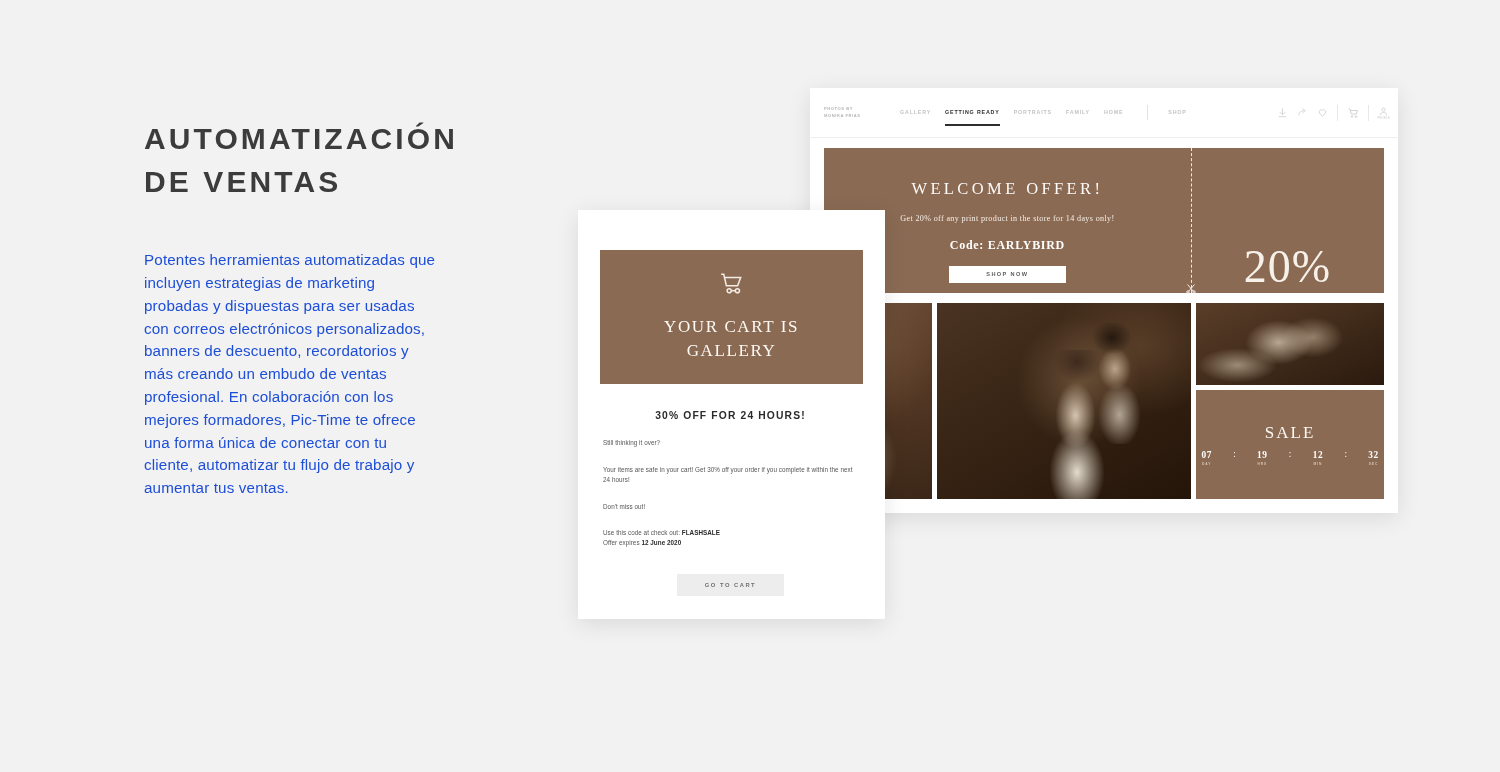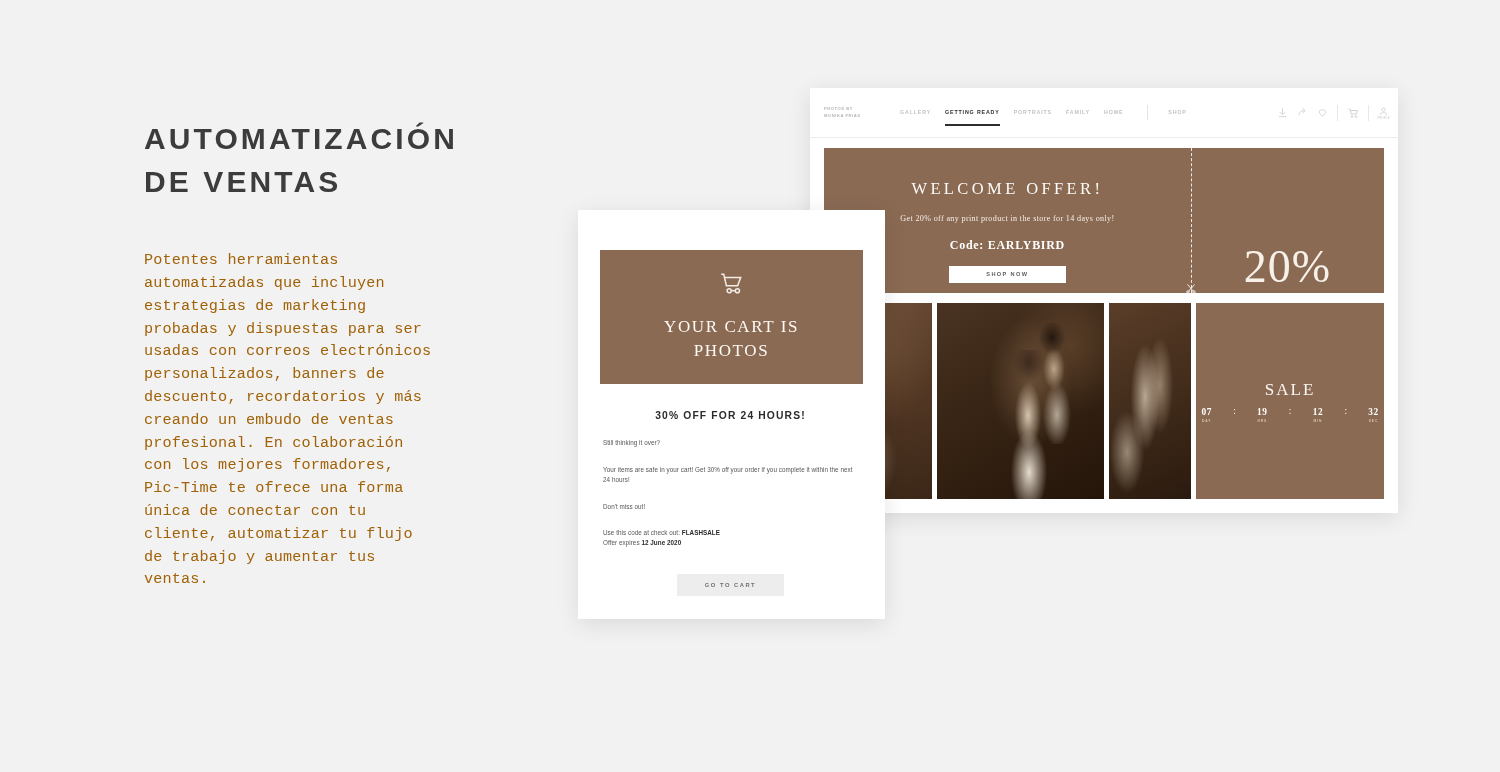--- a/index.html
+++ b/index.html
@@ -23,24 +23,23 @@
     font-weight:700;
     letter-spacing:3.1px;
     color:#3c3c3c;
     line-height:1.42;
     white-space:pre-line;
   }
   .body-copy {
     margin-top:46px;
     font-size:15.2px;
     line-height:1.50;
-    color:#a16207;
+    color:#1d4ed8;
     letter-spacing:0.15px;
     width:295px;
-    font-family:Liberation Mono, monospace;
   }
   .more-btn {
     margin-top:49px;
     width:131px; height:54px;
     border:1px solid #b9b9b9;
     background:transparent;
     font-family:"Liberation Sans", sans-serif;
     font-size:15.5px;
     color:#3c3c3c;
     letter-spacing:0.3px;
@@ -196,21 +195,21 @@
 
   
   .photo-grid {
     margin:10px 14px 0 14px;
     display:flex;
     gap:5px;
     height:196px;
   }
   .pg-col-a { flex:0 0 108px; }
   .pg-col-b { flex:1; }
-  .pg-col-c { flex:0 0 140px; display:flex; flex-direction:row; gap:5px; }
+  .pg-col-c { flex:0 0 140px; display:flex; flex-direction:column; gap:5px; }
   .photo {
     width:100%; height:100%;
     position:relative;
     overflow:hidden;
   }
   
   .photo-1 {
     background:
       radial-gradient(ellipse 60% 40% at 30% 80%, rgba(215,198,170,0.50), rgba(215,198,170,0) 62%),
       radial-gradient(ellipse 70% 60% at 55% 20%, rgba(120,88,62,0.55), rgba(120,88,62,0) 70%),
@@ -485,21 +484,21 @@
   <div class="email-hero">
     <span class="cart-icon-wrap">
       <svg width="30" height="26" viewBox="0 0 24 24" fill="none" stroke="#f3ece4" stroke-width="1.4">
         <path d="M2 3h2.4l2.4 10.6h10.4L20 6H5.2"></path>
         <circle cx="9.4" cy="18.2" r="1.9"></circle>
           <circle cx="17" cy="18.2" r="1.9"></circle>
         <path d="M11.3 18.2h3.8"></path>
       </svg>
     </span>
     <div class="email-hero-title">YOUR CART IS
-PHOTOS</div>
+GALLERY</div>
   </div>
 
   <div class="email-body">
     <div class="email-offer">30% OFF FOR 24 HOURS!</div>
     <p class="email-p">Still thinking it over?</p>
     <p class="email-p">Your items are safe in your cart! Get 30% off your order if you complete it within the next 24 hours!</p>
     <p class="email-p">Don't miss out!</p>
     <p class="email-p tight">
       <span>Use this code at check out: </span><b>FLASHSALE</b>
       <span class="ln2"><span>Offer expires </span><b>12 June 2020</b></span>

